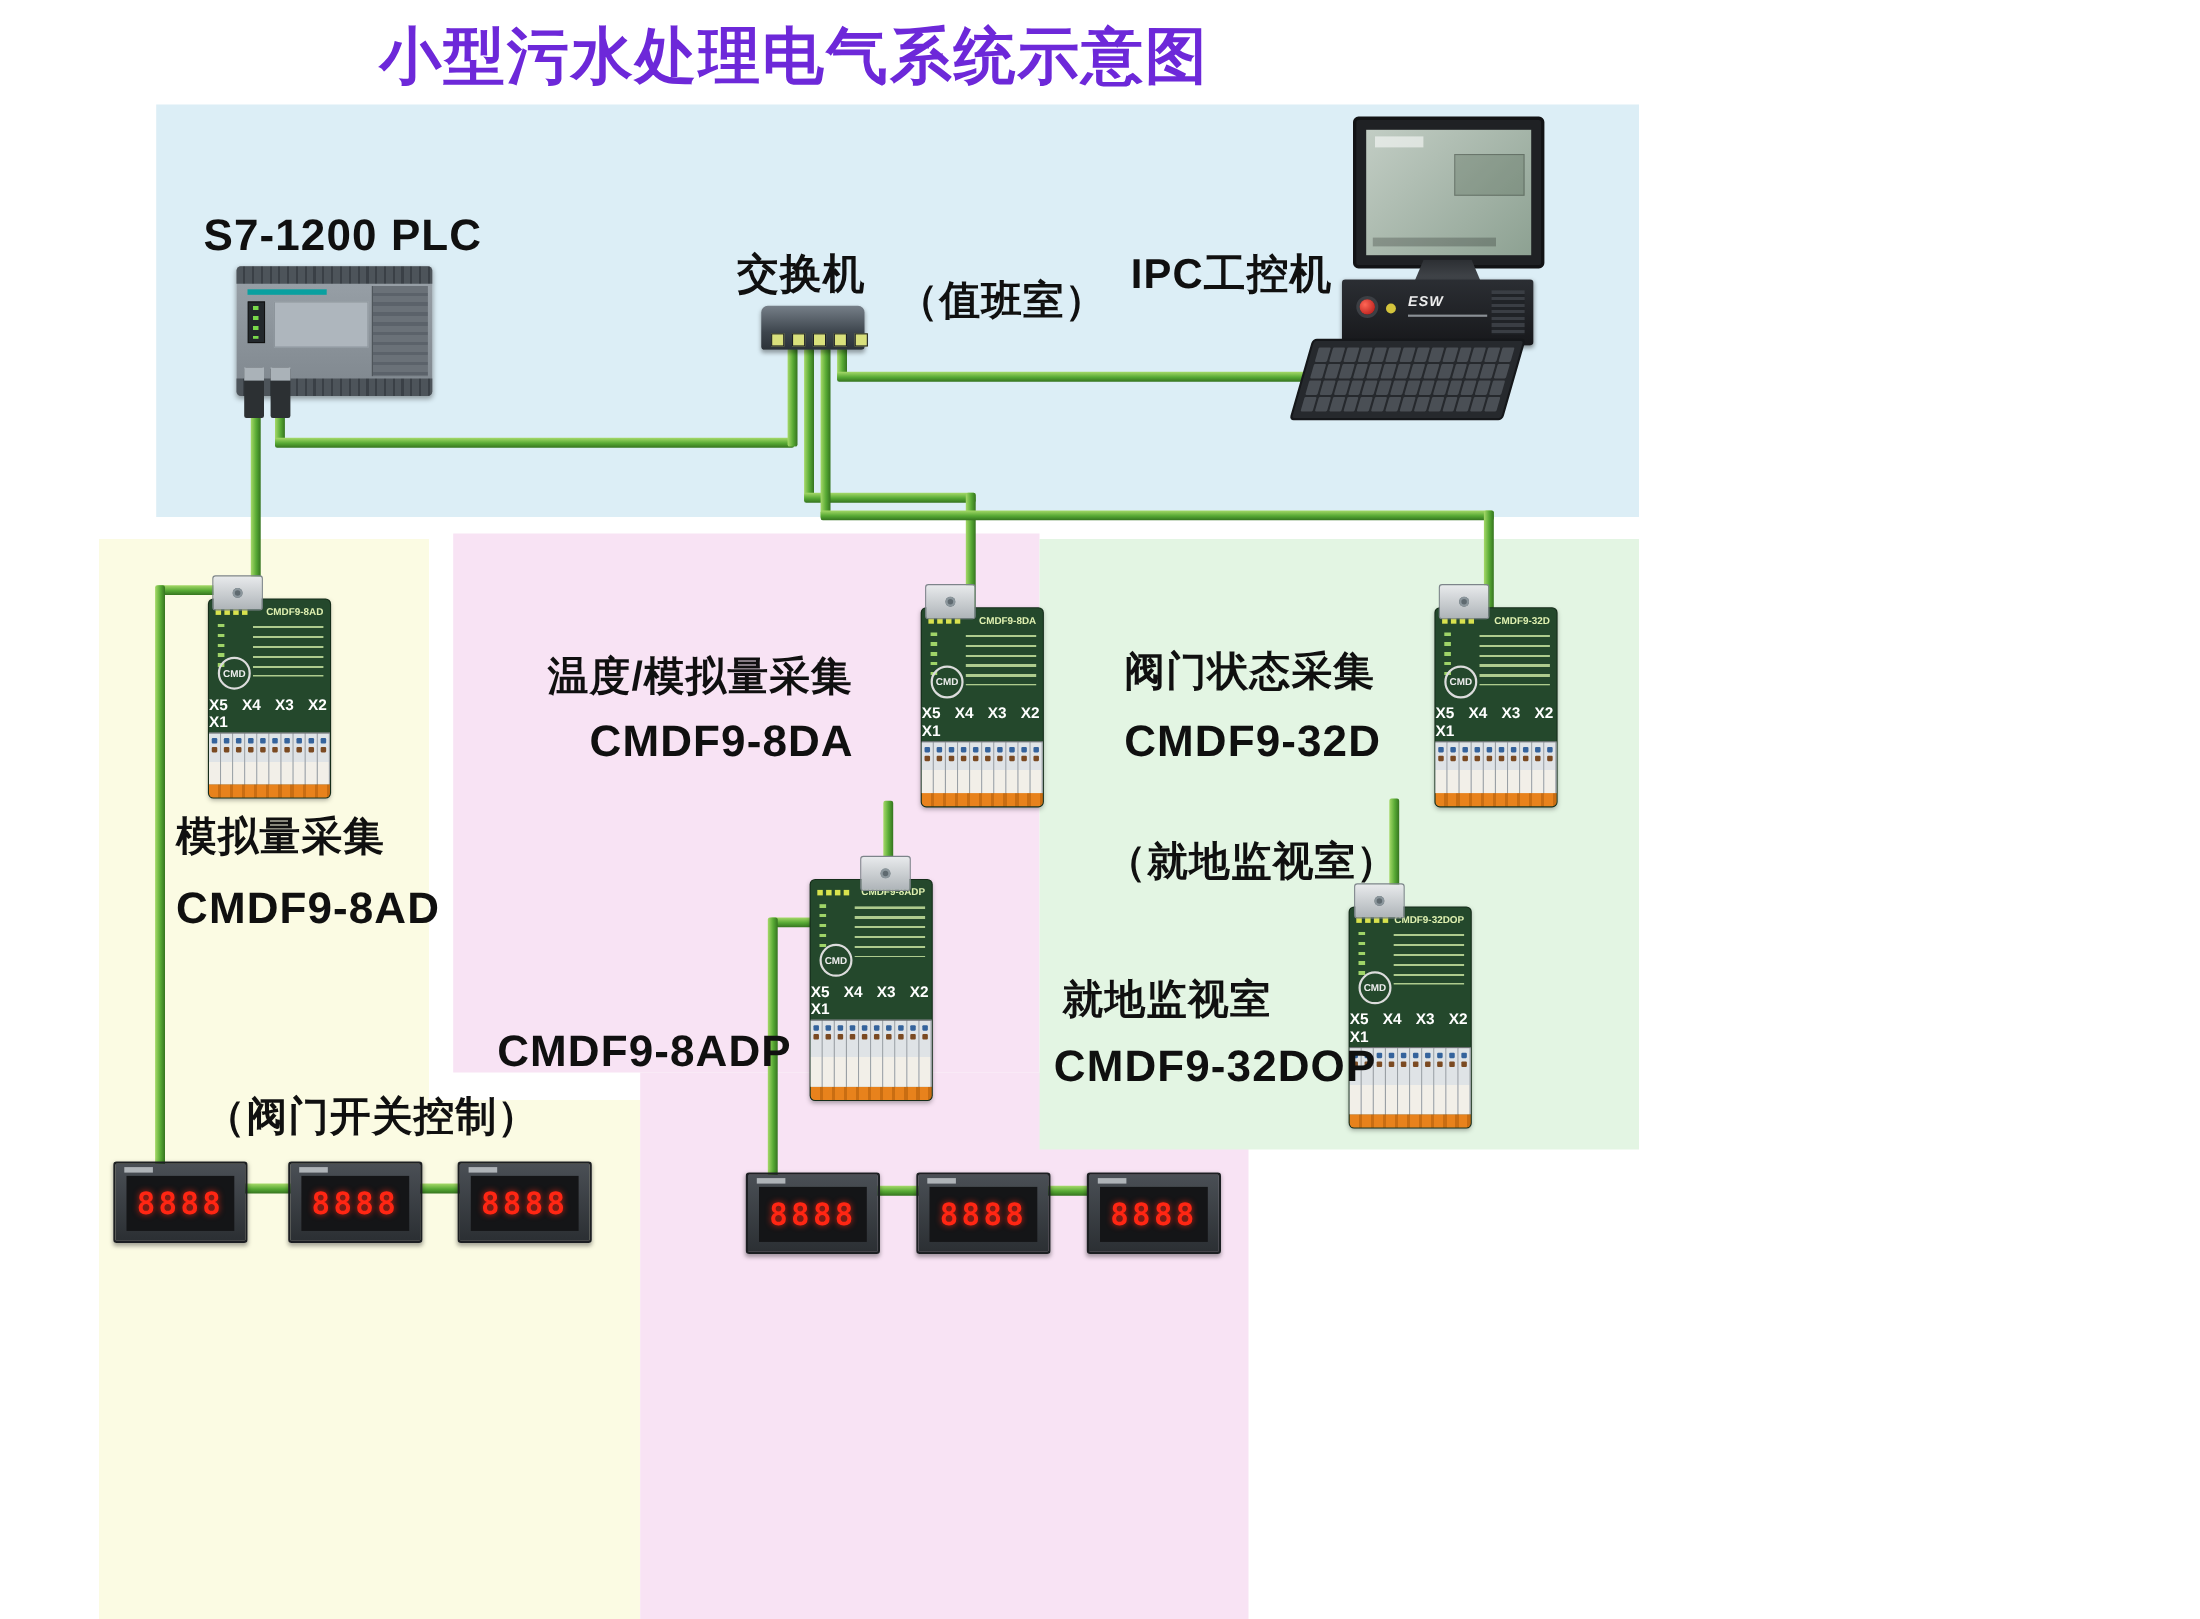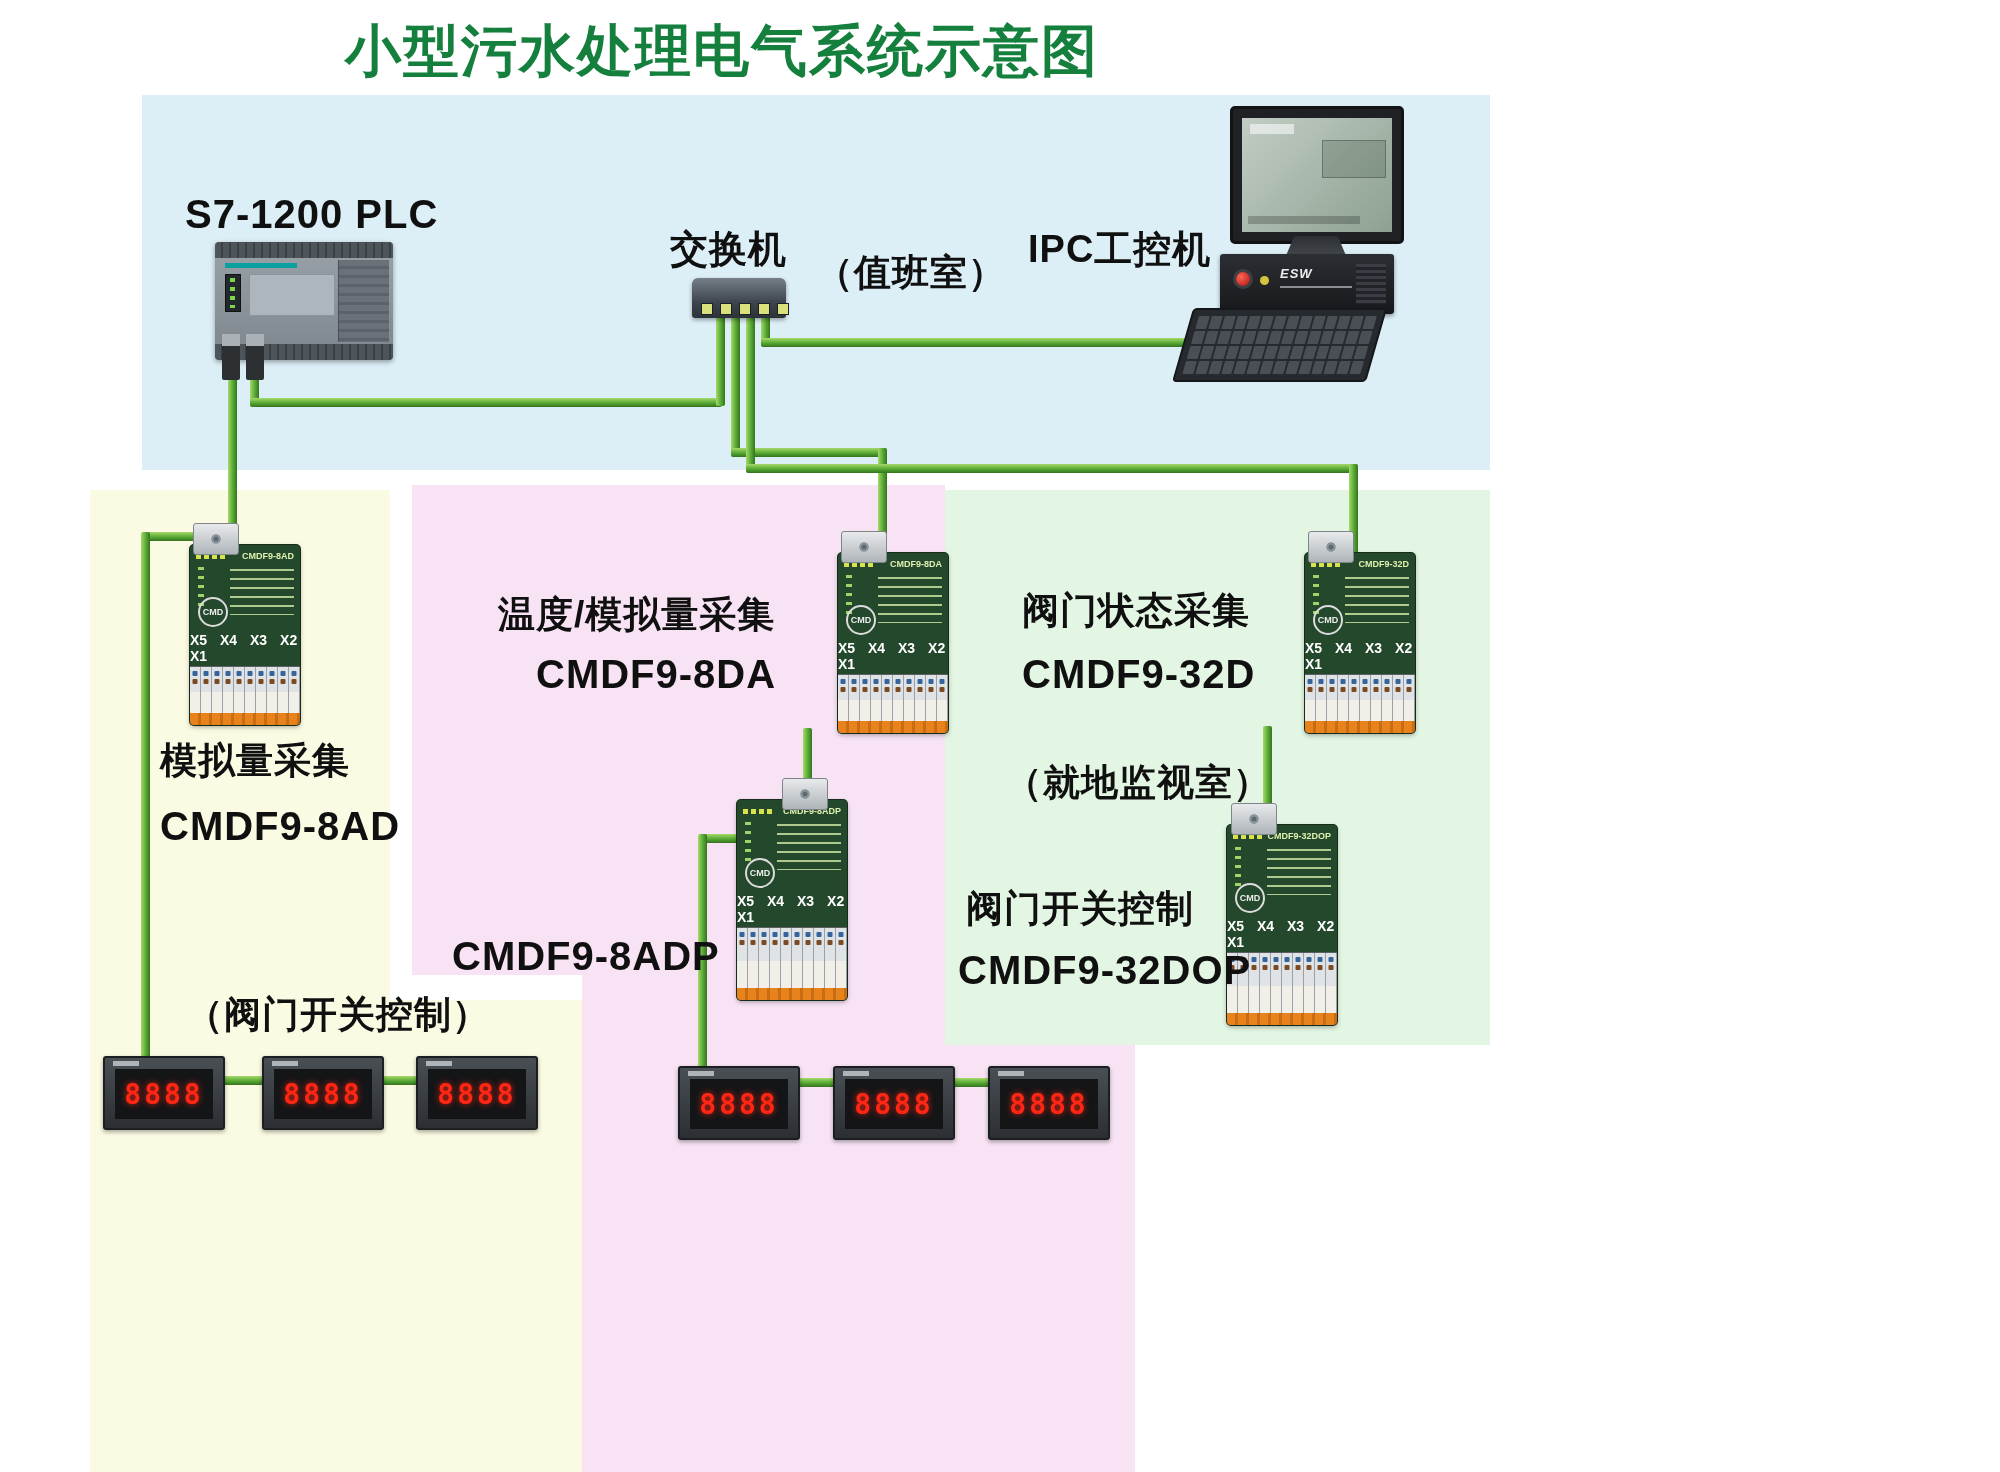--- a/index.html
+++ b/index.html
@@ -13,21 +13,21 @@
   .zone-yellow{background:#fbfbe3;}
   .zone-pink{background:#f8e3f4;}
   .zone-green{background:#e3f5e3;}
   
   .cable-h,.cable-v{position:absolute;z-index:2;border-radius:2px;}
   .cable-h{height:9px;background:linear-gradient(180deg,#a6d969 0%,#57a934 55%,#35741f 100%);}
   .cable-v{width:9px;background:linear-gradient(90deg,#a6d969 0%,#57a934 55%,#35741f 100%);}
   
   .lbl{position:absolute;z-index:5;color:#101010;font-weight:700;white-space:nowrap;letter-spacing:1px;}
   .title{position:absolute;left:342px;top:14px;width:760px;text-align:center;font-size:56px;
-         font-weight:800;color:#15803d;letter-spacing:2px;z-index:5;}
+         font-weight:800;color:#6d28d9;letter-spacing:2px;z-index:5;}
   
   .plc-body{position:absolute;left:215px;top:242px;width:178px;height:118px;z-index:3;
     background:linear-gradient(180deg,#9aa2a9,#7e868d);border-radius:4px;box-shadow:0 2px 5px rgba(0,0,0,.35);}
   .plc-top{position:absolute;top:0;left:0;right:0;height:16px;border-radius:4px 4px 0 0;
     background:repeating-linear-gradient(90deg,#4d545a 0 6px,#3a4046 6px 8px);}
   .plc-bottom{position:absolute;bottom:0;left:0;right:0;height:16px;border-radius:0 0 4px 4px;
     background:repeating-linear-gradient(90deg,#4d545a 0 6px,#3a4046 6px 8px);}
   .plc-teal{position:absolute;top:21px;left:10px;width:72px;height:5px;background:#0aa0a0;}
   .plc-led{position:absolute;top:32px;left:10px;width:16px;height:38px;background:#23282c;
     box-shadow:inset 0 0 0 1px #111;}
@@ -426,18 +426,18 @@
 
   <div class="lbl" style="left:160px;top:736px;font-size:37px;">模拟量采集</div>
   <div class="lbl" style="left:160px;top:804px;font-size:40px;">CMDF9-8AD</div>
 
   <div class="lbl" style="left:1022px;top:586px;font-size:37px;">阀门状态采集</div>
   <div class="lbl" style="left:1022px;top:652px;font-size:40px;">CMDF9-32D</div>
   <div class="lbl" style="left:1005px;top:758px;font-size:37px;">（就地监视室）</div>
 
   <div class="lbl" style="left:452px;top:934px;font-size:40px;">CMDF9-8ADP</div>
 
-  <div class="lbl" style="left:966px;top:884px;font-size:37px;">阀门开关控制</div>
+  <div class="lbl" style="left:966px;top:884px;font-size:37px;">就地监视室</div>
   <div class="lbl" style="left:958px;top:948px;font-size:40px;">CMDF9-32DOP</div>
 
   <div class="lbl" style="left:186px;top:990px;font-size:37px;">（阀门开关控制）</div>
 
 </div>
 
 </body></html>

